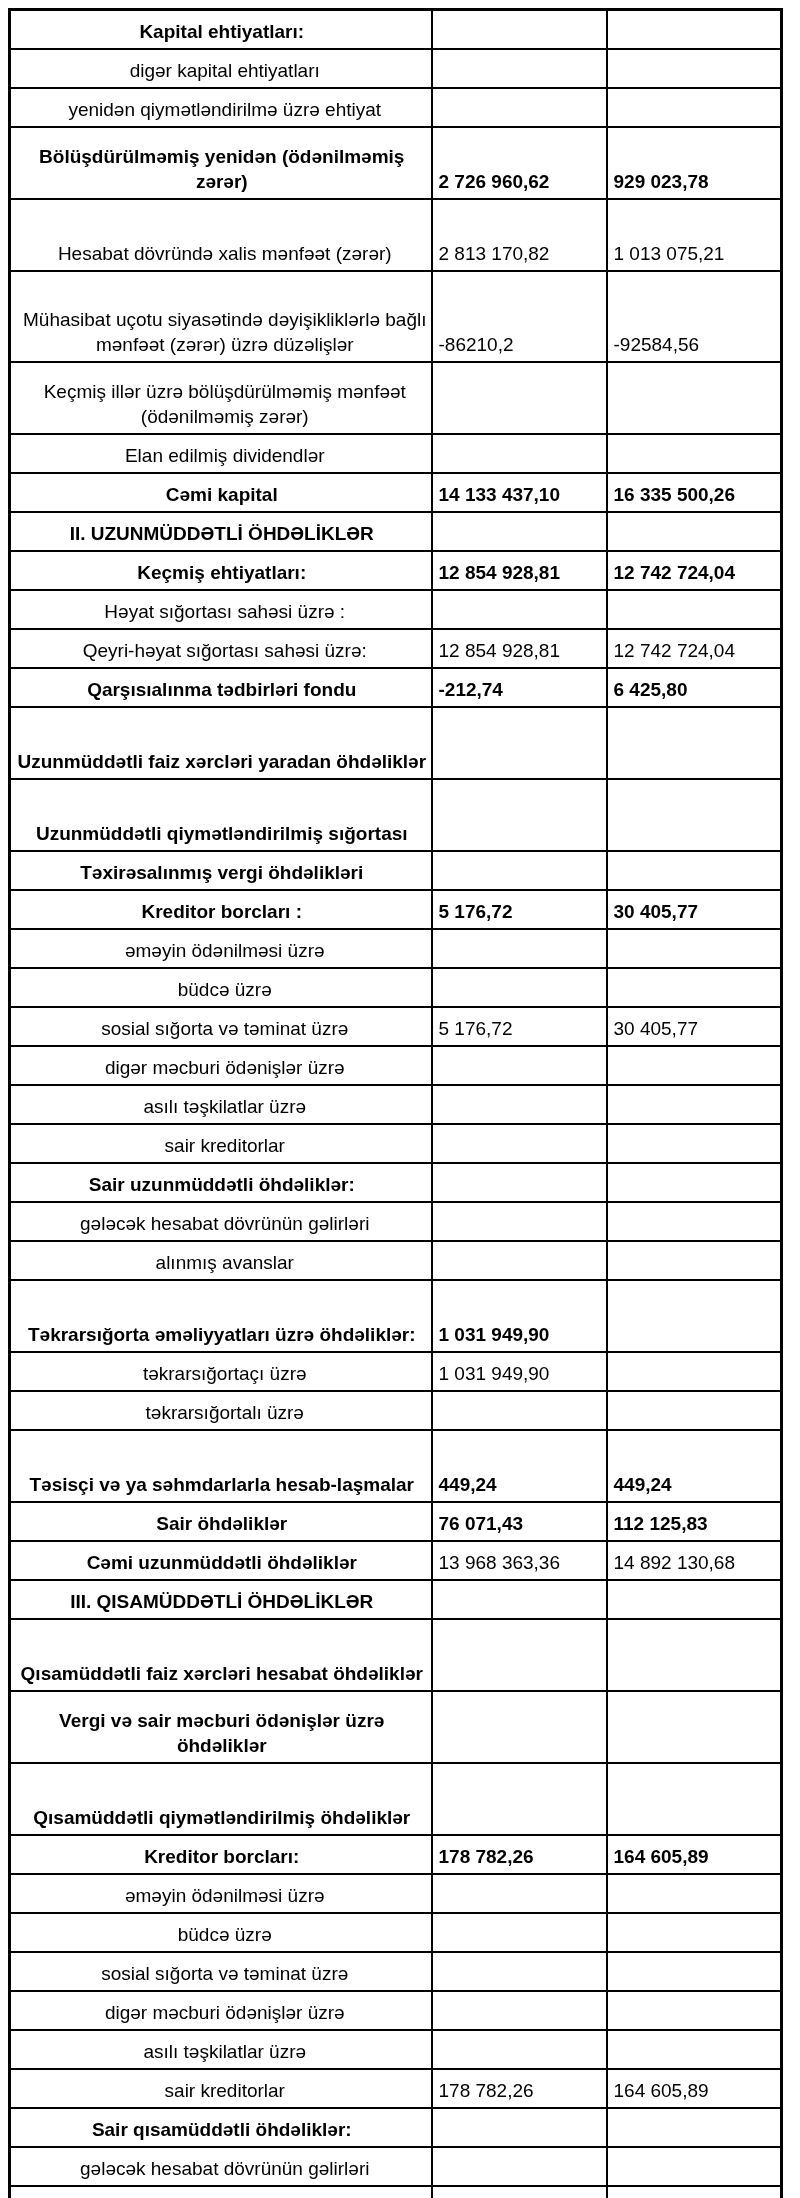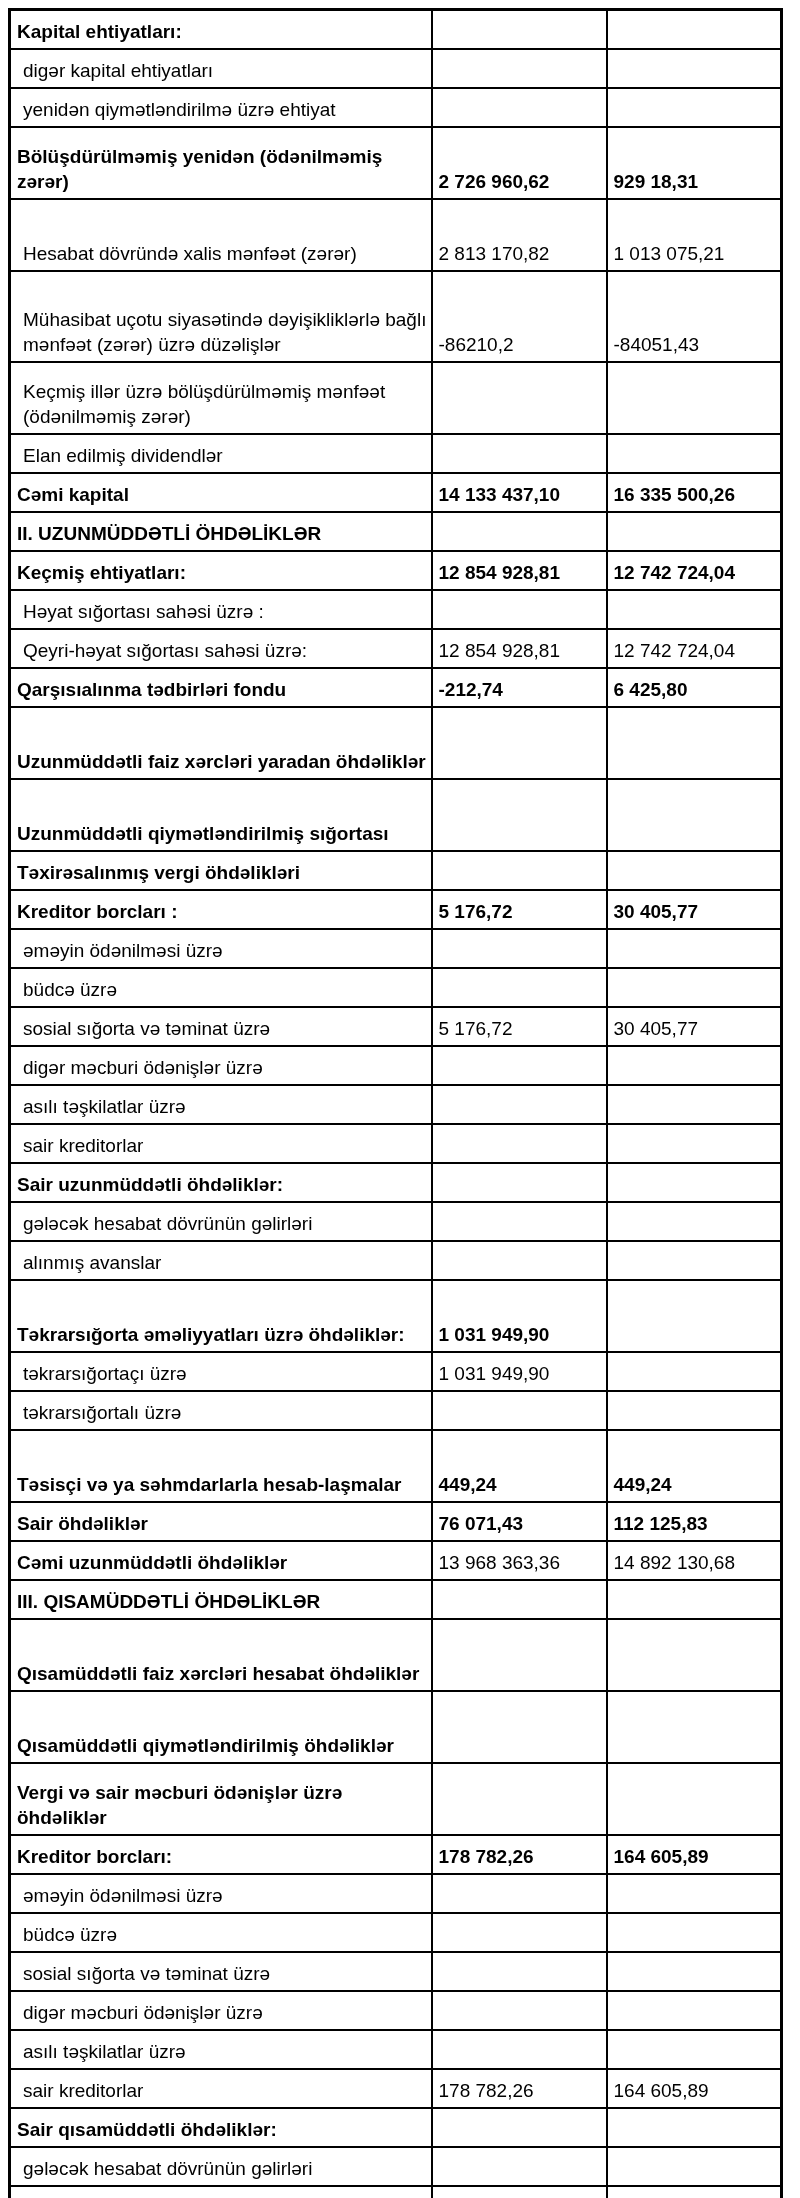--- a/index.html
+++ b/index.html
@@ -29,21 +29,21 @@
   table.fin col.c-val   { width: 175px; }
   table.fin td {
     border: 2px solid #000;
     vertical-align: bottom;
     font-size: 19px;
     line-height: 1.32;
     padding: 2px 4px 4px 6px;
     overflow: hidden;
     word-wrap: break-word;
   }
-  td.label-cell { padding-left: 7px; }
+  td.label-cell { padding-left: 7px; text-align: center; }
   td.label-cell.ind { padding-left: 12px; }
   td.val-cell { padding-left: 7px; }
   .b { font-weight: bold; }
   tr.lines-1 td { height: 31px; }
   tr.lines-2 td { height: 64px; }
   tr.lines-3 td { height: 83px; }
 </style>
 </head>
 <body>
 
@@ -66,31 +66,31 @@
     <td class="val-cell"></td>
   </tr>
         <tr class="lines-1">
     <td class="label-cell ind">yenidən qiymətləndirilmə üzrə ehtiyat</td>
     <td class="val-cell"></td>
     <td class="val-cell"></td>
   </tr>
         <tr class="lines-2">
     <td class="label-cell b">Bölüşdürülməmiş yenidən (ödənilməmiş zərər)</td>
     <td class="val-cell b">2 726 960,62</td>
-    <td class="val-cell b">929 18,31</td>
+    <td class="val-cell b">929 023,78</td>
   </tr>
         <tr class="lines-2">
     <td class="label-cell ind">Hesabat dövründə xalis mənfəət (zərər)</td>
     <td class="val-cell">2 813 170,82</td>
     <td class="val-cell">1 013 075,21</td>
   </tr>
         <tr class="lines-3">
     <td class="label-cell ind">Mühasibat uçotu siyasətində dəyişikliklərlə bağlı mənfəət (zərər) üzrə düzəlişlər</td>
     <td class="val-cell">-86210,2</td>
-    <td class="val-cell">-84051,43</td>
+    <td class="val-cell">-92584,56</td>
   </tr>
         <tr class="lines-2">
     <td class="label-cell ind">Keçmiş illər üzrə bölüşdürülməmiş mənfəət (ödənilməmiş zərər)</td>
     <td class="val-cell"></td>
     <td class="val-cell"></td>
   </tr>
         <tr class="lines-1">
     <td class="label-cell ind">Elan edilmiş dividendlər</td>
     <td class="val-cell"></td>
     <td class="val-cell"></td>
@@ -224,26 +224,26 @@
     <td class="label-cell b">III. QISAMÜDDƏTLİ ÖHDƏLİKLƏR</td>
     <td class="val-cell"></td>
     <td class="val-cell"></td>
   </tr>
         <tr class="lines-2">
     <td class="label-cell b">Qısamüddətli faiz xərcləri hesabat öhdəliklər</td>
     <td class="val-cell"></td>
     <td class="val-cell"></td>
   </tr>
         <tr class="lines-2">
+    <td class="label-cell b">Vergi və sair məcburi ödənişlər üzrə öhdəliklər</td>
+    <td class="val-cell"></td>
+    <td class="val-cell"></td>
+  </tr>
+        <tr class="lines-2">
     <td class="label-cell b">Qısamüddətli qiymətləndirilmiş öhdəliklər</td>
-    <td class="val-cell"></td>
-    <td class="val-cell"></td>
-  </tr>
-        <tr class="lines-2">
-    <td class="label-cell b">Vergi və sair məcburi ödənişlər üzrə öhdəliklər</td>
     <td class="val-cell"></td>
     <td class="val-cell"></td>
   </tr>
         <tr class="lines-1">
     <td class="label-cell b">Kreditor borcları:</td>
     <td class="val-cell b">178 782,26</td>
     <td class="val-cell b">164 605,89</td>
   </tr>
         <tr class="lines-1">
     <td class="label-cell ind">əməyin ödənilməsi üzrə</td>

